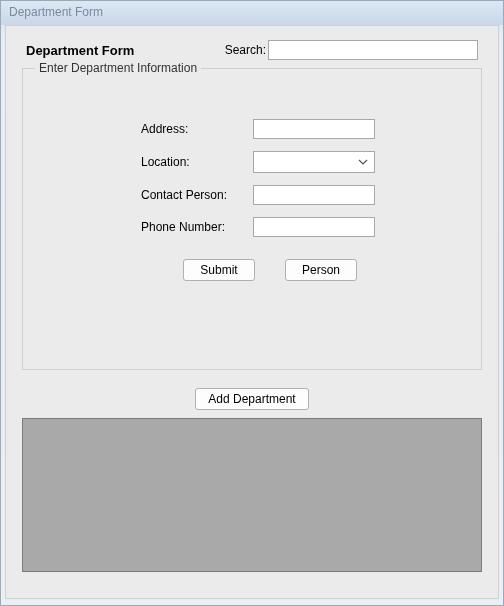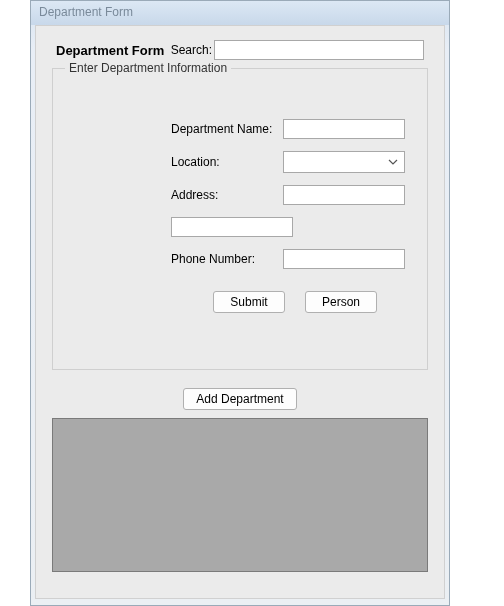--- a/index.html
+++ b/index.html
@@ -5,25 +5,24 @@
     * { box-sizing: border-box; margin: 0; padding: 0; }
     body {
       font-family: Tahoma, Arial, sans-serif;
       font-size: 12px;
       background: #fff;
       width: 504px;
       height: 606px;
       overflow: hidden;
     }
     .window {
-      width: 420px;
+      width: 504px;
       height: 606px;
       background: linear-gradient(to bottom, #d8e4f0 0%, #e8eef6 8%, #ebeff3 100%);
       border: 1px solid #9aaab8;
-      margin-left: 30px;
     }
     .titlebar {
       height: 24px;
       padding: 4px 8px;
       color: #7a8a9a;
       font-size: 12px;
       background: linear-gradient(to bottom, #dce8f4, #c8d8ea);
     }
     .client {
       padding: 10px 16px 16px 16px;
@@ -114,21 +113,21 @@
       padding-right: 6px;
       cursor: default;
     }
     .chevron {
       width: 10px;
       height: 6px;
     }
     .chevron svg { display: block; }
     .button-row {
       display: flex;
-      gap: 20px;
+      gap: 30px;
       margin-top: 22px;
       padding-left: 148px;
     }
     .btn {
       min-width: 72px;
       height: 22px;
       background: #fdfdfd;
       border: 1px solid #b0b0b0;
       border-radius: 3px;
       font-family: inherit;
@@ -177,43 +176,40 @@
         <span class="search-label">Search:</span>
         <input class="search-input" type="text" value="" style="">
       </div>
     </div>
 
     <div class="groupbox">
       <span class="groupbox-legend">Enter Department Information</span>
 
       <div class="fields">
 
-        <div class="field-row">
-          <span class="field-label">Department Name:</span>
+
+        <div class="field-row">
+          <span class="field-label">Address:</span>
           <input class="field-input" type="text" value="" style="">
         </div>
 
         <div class="field-row">
           <span class="field-label">Location:</span>
           <div class="field-select">
             <span></span>
             <span class="chevron">
               <svg viewBox="0 0 10 6" width="10" height="6">
                   <path d="M1 1 L5 5 L9 1" fill="none" stroke="#555" stroke-width="1.2"></path>
                 </svg>
             </span>
           </div>
         </div>
 
         <div class="field-row">
-          <span class="field-label">Address:</span>
-          <input class="field-input" type="text" value="" style="">
-        </div>
-
-        <div class="field-row">
+          <span class="field-label">Contact Person:</span>
           <input class="field-input" type="text" value="" style="">
         </div>
 
         <div class="field-row">
           <span class="field-label">Phone Number:</span>
           <input class="field-input" type="text" value="" style="">
         </div>
 
       </div>
 

